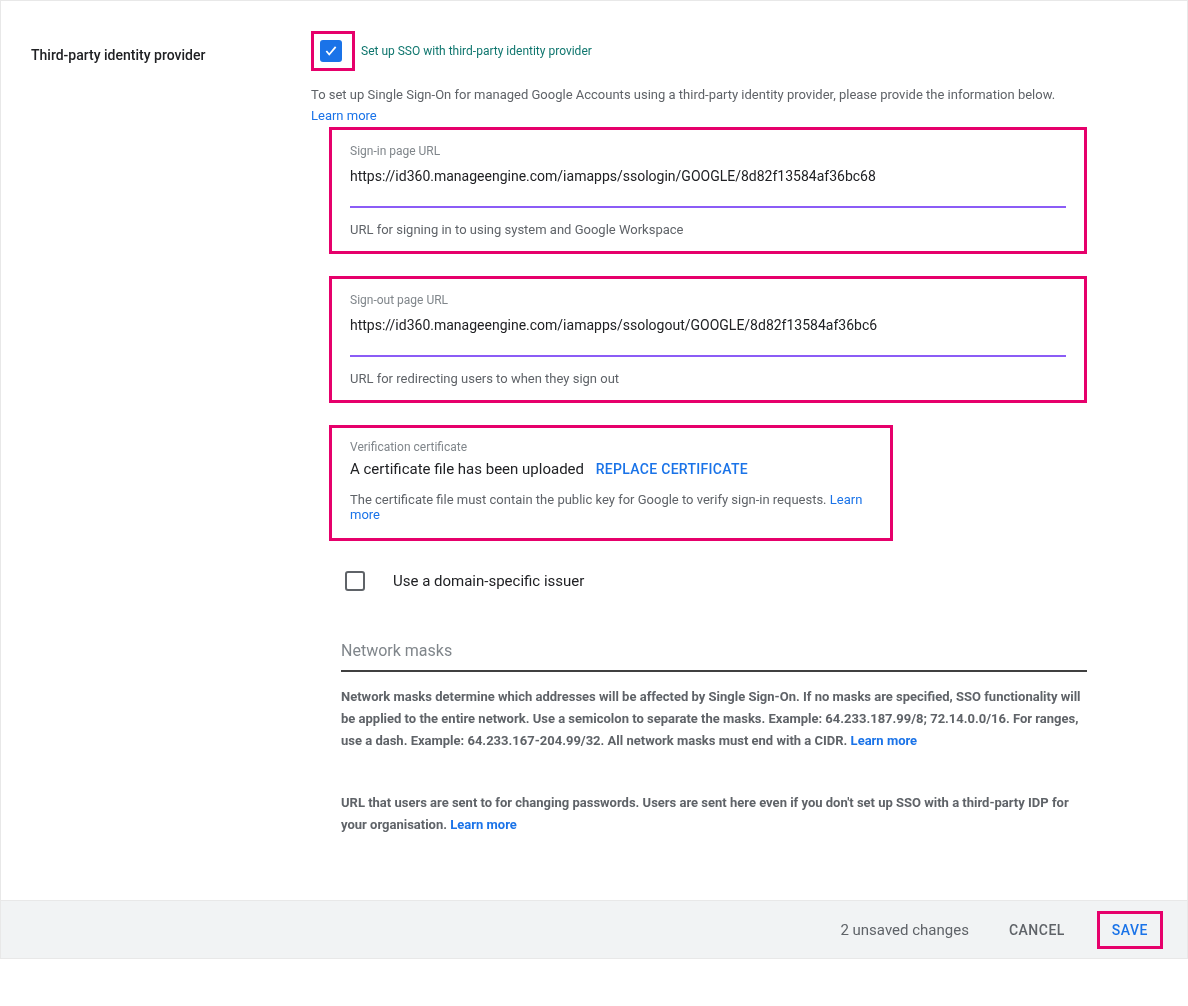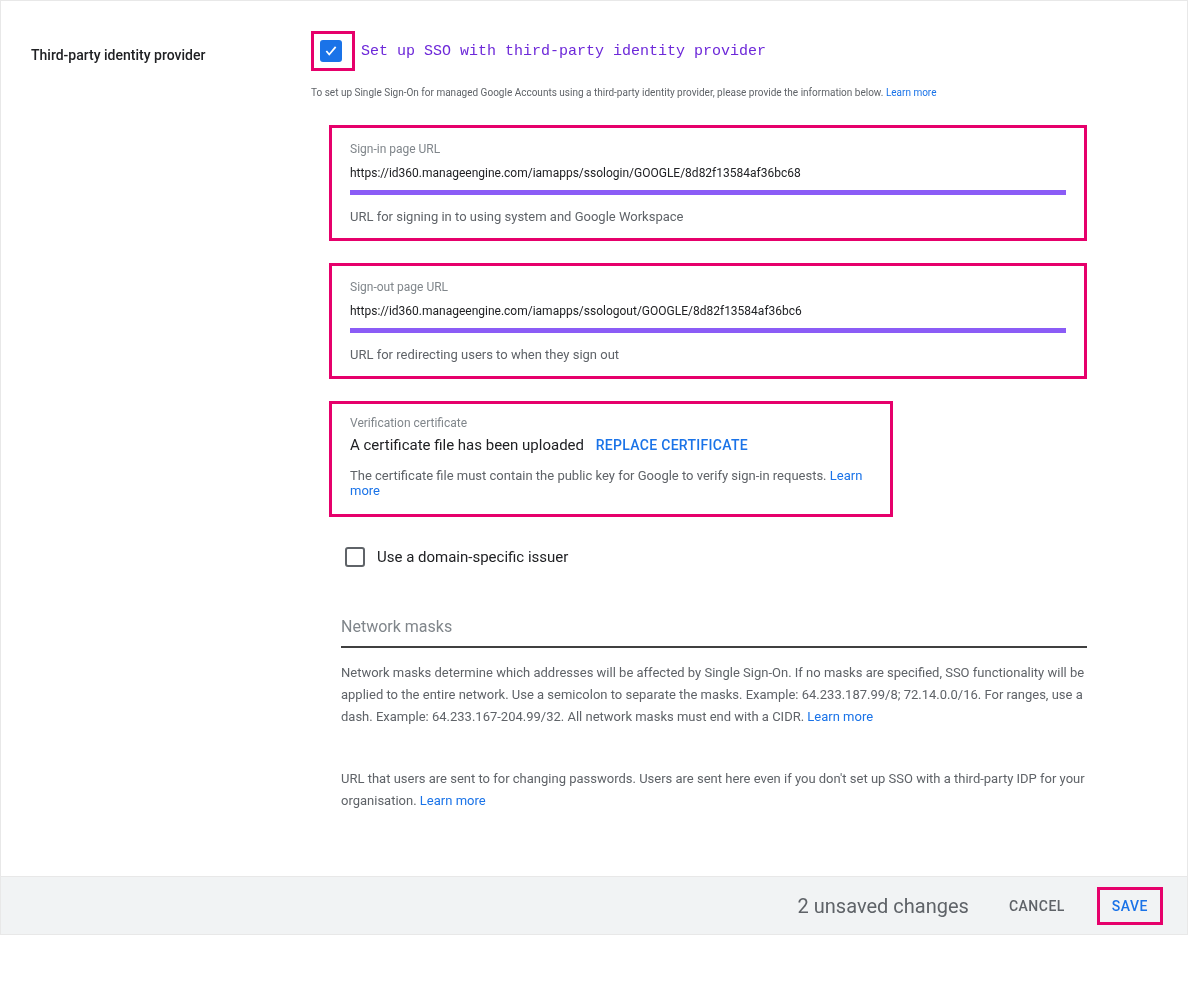--- a/index.html
+++ b/index.html
@@ -53,50 +53,48 @@
     display: flex; align-items: center; justify-content: center;
   }
   .cb-checked svg { width: 14px; height: 14px; fill: none; stroke: #fff; stroke-width: 3; }
   .cb-unchecked {
     width: 20px; height: 20px;
     border: 2px solid #5f6368;
     border-radius: 3px;
     background: #fff;
   }
   .sso-label {
-    font-size: 15px;
-    color: #6d28d9;
+    font-size: 12px;
+    color: #0f766e;
     margin-left: -6px;
-    font-family: Liberation Mono, monospace;
   }
   .help-text {
-    font-size: 10px;
+    font-size: 13px;
     color: #5f6368;
     line-height: 1.6;
-    margin-bottom: 24px;
   }
   .link { color: #1a73e8; cursor: pointer; }
   .field-highlight {
     border: 3px solid #e6006b;
     padding: 14px 18px 14px 18px;
     margin-bottom: 22px;
     margin-left: 18px;
   }
   .field-label {
     font-size: 12px;
     color: #80868b;
     margin-bottom: 6px;
   }
   .text-input {
     width: 100%;
     border: none;
-    border-bottom: 5px solid #8b5cf6;
-    font-size: 12px;
-    color: #202124;
-    padding: 4px 0 10px 0;
+    border-bottom: 2px solid #8b5cf6;
+    font-size: 14px;
+    color: #202124;
+    padding: 4px 0 22px 0;
     outline: none;
     background: transparent;
     font-family: inherit;
   }
   .hint {
     font-size: 13px;
     color: #5f6368;
     margin-top: 14px;
   }
   .cert-box {
@@ -115,53 +113,54 @@
     color: #1a73e8;
     font-weight: 500;
     letter-spacing: 0.3px;
     margin-left: 8px;
     cursor: pointer;
     font-size: 14px;
   }
   .domain-issuer-row {
     display: flex;
     align-items: center;
-    gap: 12px;
+    gap: 28px;
     margin-left: 34px;
     margin-bottom: 50px;
   }
   .section-block {
     margin-left: 30px;
     margin-bottom: 40px;
   }
   .section-title {
     color: #80868b;
     font-size: 16px;
     padding-bottom: 10px;
     border-bottom: 2px solid #404040;
     margin-bottom: 14px;
   }
   .section-desc {
     font-size: 13px;
     color: #5f6368;
     line-height: 1.7;
+    font-weight: bold;
   }
   .footer-bar {
     background: #f1f3f4;
     border-top: 1px solid #e8e8e8;
     height: 58px;
     display: flex;
     align-items: center;
     justify-content: flex-end;
     padding: 0 24px;
     gap: 20px;
   }
   .unsaved {
     color: #5f6368;
-    font-size: 20px;
+    font-size: 15px;
     margin-right: 8px;
   }
   .btn {
     font-size: 14px;
     font-weight: 500;
     letter-spacing: 0.5px;
     padding: 8px 12px;
     border: none;
     background: transparent;
     cursor: pointer;

